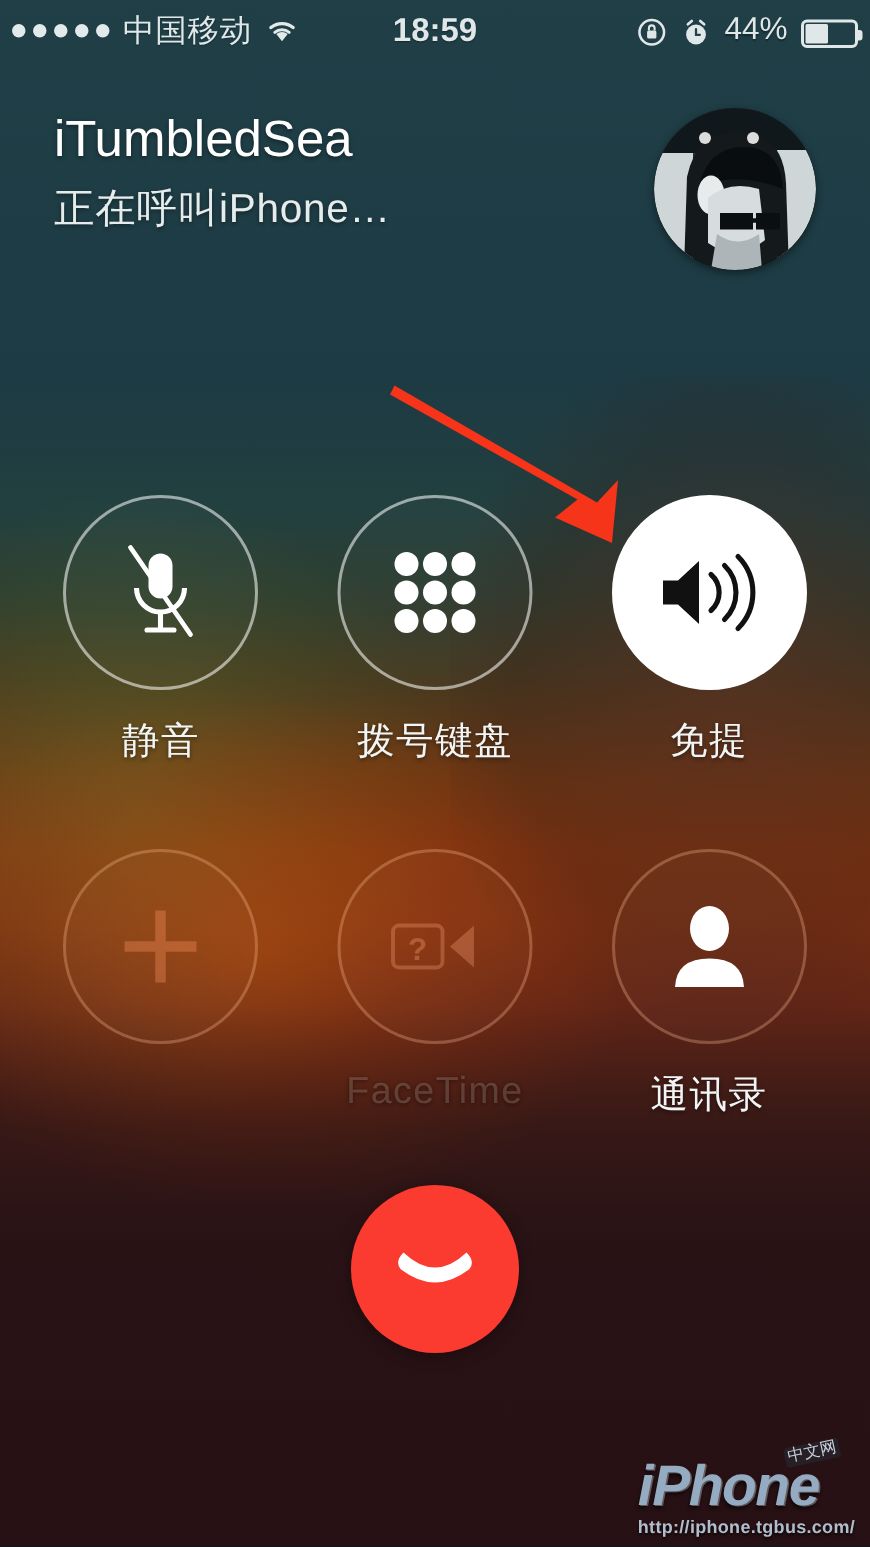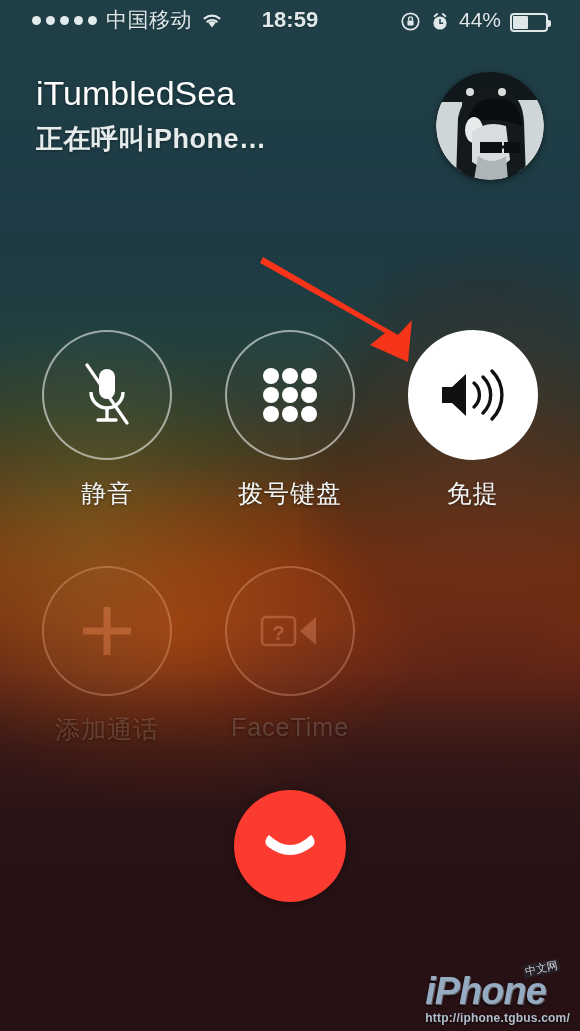--- a/index.html
+++ b/index.html
@@ -77,21 +77,21 @@
 
   
   .statusbar {
     position: absolute;
     left: 0; right: 0; top: 0;
     height: 40px;
     display: flex;
     align-items: center;
     color: #dfe7e8;
     font-size: 21px;
-    padding: 0 32px;
+    padding: 0 8px;
     box-sizing: border-box;
     z-index: 6;
     text-shadow: 0 1px 1px rgba(0,0,0,0.35);
   }
   .sb-left { display: flex; align-items: center; gap: 9px; }
   .sb-dots { display: flex; gap: 5px; align-items: center; }
   .sb-dot {
     width: 9px; height: 9px; border-radius: 50%;
     background: #e2eaeb;
   }
@@ -154,21 +154,21 @@
     font-weight: 300;
     letter-spacing: 0px;
     line-height: 1.05;
     text-shadow: 0 1px 3px rgba(0,0,0,0.4);
     white-space: nowrap;
   }
   .call-status {
     margin-top: 9px;
     color: #e6ebec;
     font-size: 27px;
-    font-weight: 700;
+    font-weight: 400;
     letter-spacing: 0.5px;
     text-shadow: 0 1px 3px rgba(0,0,0,0.4);
   }
   .avatar {
     width: 108px; height: 108px;
     border-radius: 50%;
     overflow: hidden;
     position: relative;
     flex: none;
     background: #0c1013;
@@ -439,36 +439,46 @@
     </div>
 
     <div class="call-btn">
       <div class="call-circle dim">
         <span>
           <svg class="icon-svg" width="60" height="60" viewBox="0 0 60 60">
             <path d="M30 6 v48 M6 30 h48" stroke="rgba(255,150,100,0.34)" stroke-width="7"></path>
           </svg>
         </span>
       </div>
-      <div class="call-label dim">添加通话</div>
     </div>
 
     <div class="call-btn">
       <div class="call-circle dim">
         <span>
           <svg class="icon-svg" width="62" height="44" viewBox="0 0 62 44">
             <rect x="3" y="8" width="33" height="28" rx="4" stroke="rgba(255,170,130,0.30)" stroke-width="2.6" fill="none"></rect>
             <path d="M41 22 L57 8 v28 z" fill="rgba(255,170,130,0.30)"></path>
             <text x="19.5" y="31" text-anchor="middle" font-size="21" font-weight="bold" fill="rgba(255,170,130,0.32)" font-family="Liberation Sans, sans-serif">?</text>
           </svg>
         </span>
       </div>
       <div class="call-label dim-grey">FaceTime</div>
     </div>
 
+    <div class="call-btn">
+      <div class="call-circle dim">
+        <span>
+          <svg class="icon-svg" width="56" height="58" viewBox="0 0 56 58">
+            <ellipse cx="28" cy="17" rx="13" ry="15" fill="#ffffff"></ellipse>
+            <path d="M5 56 q1 -19 23 -19 q22 0 23 19 z" fill="#ffffff"></path>
+          </svg>
+        </span>
+      </div>
+      <div class="call-label">通讯录</div>
+    </div>
   </div>
 
   <div class="endcall-wrap">
     <div class="endcall">
       <span>
         <svg class="icon-svg" width="62" height="34" viewBox="0 0 62 34">
           <g transform="rotate(180 31 17)">
             <path d="M10 28 q21 -20 42 0 q6 -6 2 -11 q-23 -18 -46 0 q-4 5 2 11 z" fill="#ffffff"></path>
           </g>
         </svg>

